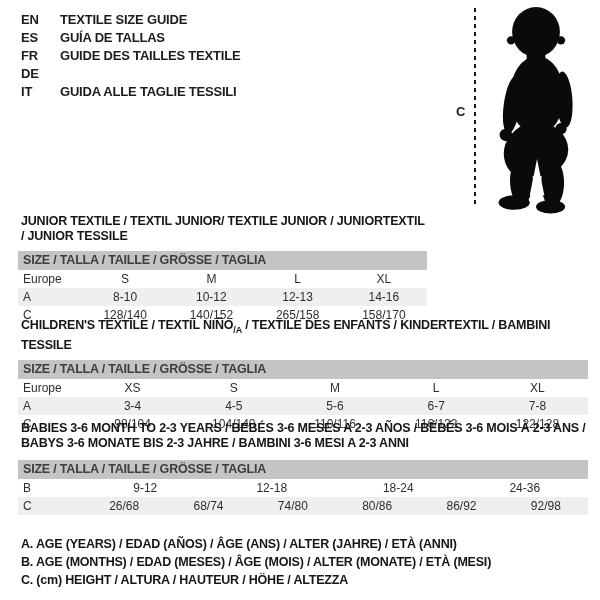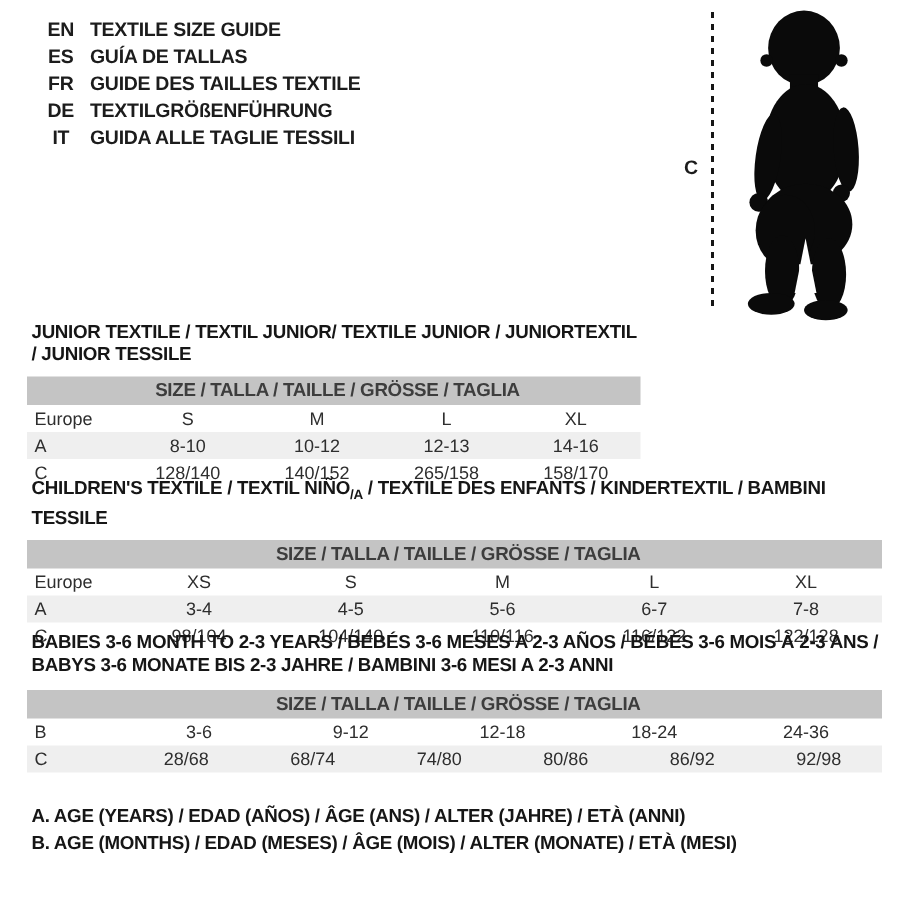--- a/index.html
+++ b/index.html
@@ -10,21 +10,21 @@
     background: #ffffff;
     font-family: "Liberation Sans", "DejaVu Sans", sans-serif;
     color: #1c1c1c;
     overflow: hidden;
   }
 
   
   .lang-block { position: absolute; top: 11px; left: 21px; }
   .lang-row { display: flex; line-height: 18px; }
   .lang-code {
-    width: 39px; font-weight: bold; font-size: 13px; letter-spacing: -0.2px; text-align: center;
+    width: 39px; font-weight: bold; font-size: 13px; letter-spacing: -0.2px;
   }
   .lang-label { font-weight: bold; font-size: 13px; letter-spacing: -0.2px; }
 
   
   .figure { position: absolute; left: 448px; top: 4px; width: 150px; height: 212px; }
   .measure-line {
     position: absolute; left: 26px; top: 4px; width: 2px; height: 199px;
     background: repeating-linear-gradient(to bottom, #161616 0 4px, transparent 4px 8px);
   }
   .measure-label {
@@ -39,21 +39,20 @@
     font-weight: bold; font-size: 12.5px; letter-spacing: -0.2px;
     margin-bottom: 7px; line-height: 15px; color: #161616;
     padding-left: 3px;
   }
   .tbl-title sub { font-size: 9px; }
   .size-bar {
     background: #c4c4c4; color: #3d3d3d;
     height: 19px; line-height: 19px;
     font-size: 12.5px; font-weight: 600; letter-spacing: -0.2px;
     padding-left: 5px;
-    text-align: center;
   }
   .trow { display: flex; height: 18px; line-height: 18px; font-size: 12px; color: #2e2e2e; }
   .trow.striped { background: #efefef; }
   .tcell-label { width: 64px; padding-left: 5px; }
   .tcell { flex: 1; text-align: center; }
 
   #tbl-junior   { top: 214px; width: 409px; }
   #tbl-children { top: 318px; width: 570px; }
   #tbl-babies   { top: 421px; width: 570px; }
   #tbl-babies .tbl-title { margin-bottom: 9px; }
@@ -73,21 +72,20 @@
   <div class="lang-row">
     <span class="lang-code">ES</span>
     <span class="lang-label">GUÍA DE TALLAS</span>
   </div>
   <div class="lang-row">
     <span class="lang-code">FR</span>
     <span class="lang-label">GUIDE DES TAILLES TEXTILE</span>
   </div>
   <div class="lang-row">
     <span class="lang-code">DE</span>
-    <span class="lang-label">TEXTILGRÖßENFÜHRUNG</span>
   </div>
   <div class="lang-row">
     <span class="lang-code">IT</span>
     <span class="lang-label">GUIDA ALLE TAGLIE TESSILI</span>
   </div>
 </div>
 
 <div class="figure">
   <div class="measure-line"></div>
   <span class="measure-label">C</span>
@@ -178,33 +176,33 @@
 </div>
 
 <div class="tbl" id="tbl-babies">
   <div class="tbl-title">
     <div>BABIES 3-6 MONTH TO 2-3 YEARS / BEBÉS 3-6 MESES A 2-3 AÑOS / BÉBÉS 3-6 MOIS À 2-3 ANS /</div>
     <div>BABYS 3-6 MONATE BIS 2-3 JAHRE / BAMBINI 3-6 MESI A 2-3 ANNI</div>
   </div>
   <div class="size-bar">SIZE / TALLA / TAILLE / GRÖSSE / TAGLIA</div>
   <div class="trow">
     <span class="tcell-label">B</span>
-    <span class="tcell">3-6</span>
     <span class="tcell">9-12</span>
     <span class="tcell">12-18</span>
     <span class="tcell">18-24</span>
     <span class="tcell">24-36</span>
   </div>
   <div class="trow striped">
     <span class="tcell-label">C</span>
-    <span class="tcell">28/68</span>
+    <span class="tcell">26/68</span>
     <span class="tcell">68/74</span>
     <span class="tcell">74/80</span>
     <span class="tcell">80/86</span>
     <span class="tcell">86/92</span>
     <span class="tcell">92/98</span>
   </div>
 </div>
 
 <div class="footer-notes">
   <div class="note">A. AGE (YEARS) / EDAD (AÑOS) / ÂGE (ANS) / ALTER (JAHRE) / ETÀ (ANNI)</div>
   <div class="note">B. AGE (MONTHS) / EDAD (MESES) / ÂGE (MOIS) / ALTER (MONATE) / ETÀ (MESI)</div>
+  <div class="note">C. (cm) HEIGHT / ALTURA / HAUTEUR / HÖHE / ALTEZZA</div>
 </div>
 
 </body></html>

